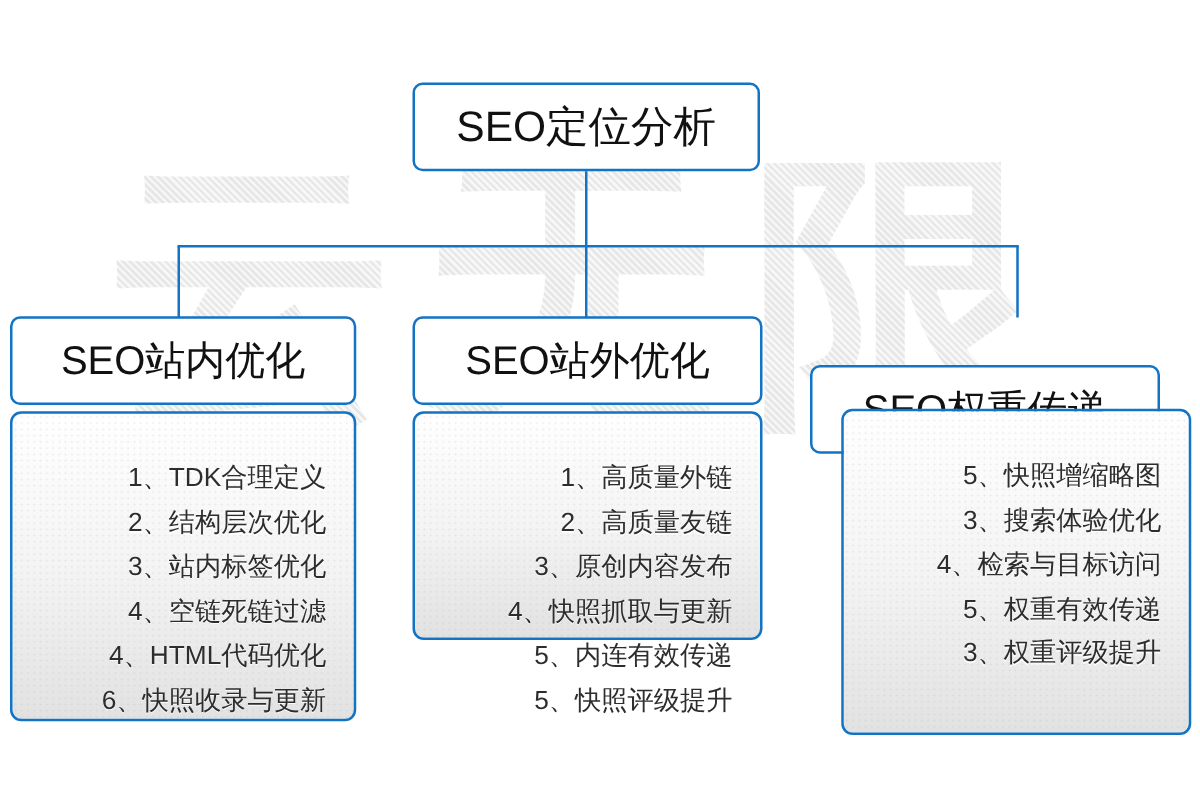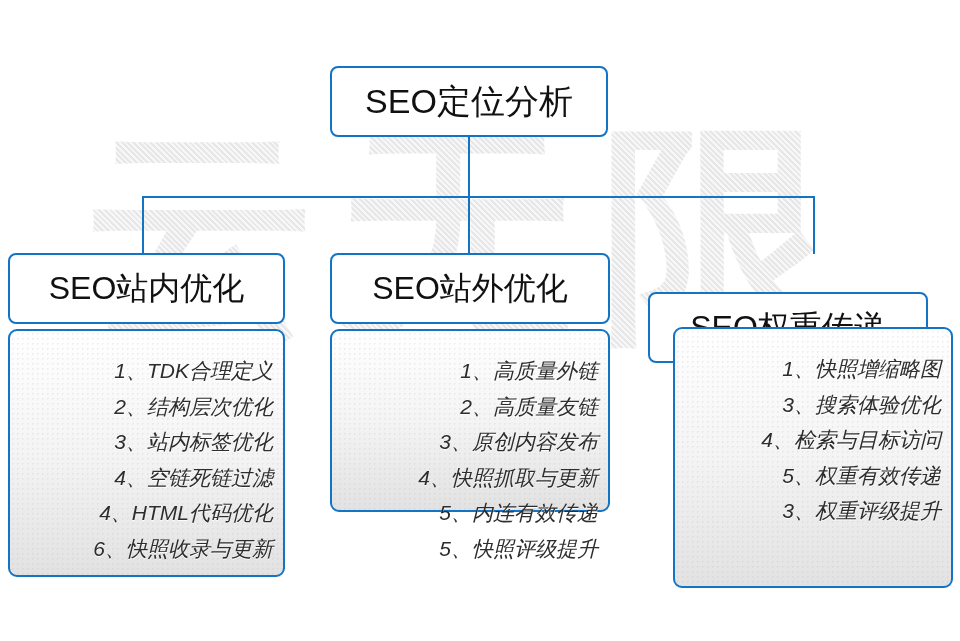--- a/index.html
+++ b/index.html
@@ -47,21 +47,21 @@
     background-image:
       radial-gradient(rgba(170,170,170,0.16) 1px, transparent 1px),
       linear-gradient(180deg,#ffffff 0%,#f4f4f4 50%,#e2e2e2 100%);
     background-size:5px 5px,100% 100%;
   }
   .list-1{left:8px;top:329px;width:277px;height:248px;}
   .list-2{left:330px;top:329px;width:280px;height:183px;}
   .list-3{left:673px;top:327px;width:280px;height:261px;}
 
   .list-box ul{
-    margin:4px;padding:18px 6px 0 30px;list-style:none;font-style:italic;
+    margin:16px;padding:18px 6px 0 30px;list-style:none;
   }
   .list-box li{
     font-size:21px;line-height:35.6px;color:#2d2d2d;
     white-space:nowrap;
     text-shadow:0 1px 0 rgba(255,255,255,0.9);
   }
 </style>
 </head>
 <body>
 
@@ -106,21 +106,21 @@
       <li>2、高质量友链</li>
       <li>3、原创内容发布</li>
       <li>4、快照抓取与更新</li>
       <li>5、内连有效传递</li>
       <li>5、快照评级提升</li>
     </ul>
   </div>
 
   <div class="list-box list-3">
     <ul>
-      <li>1、快照增缩略图</li>
+      <li>5、快照增缩略图</li>
       <li>3、搜索体验优化</li>
       <li>4、检索与目标访问</li>
       <li>5、权重有效传递</li>
       <li>3、权重评级提升</li>
     </ul>
   </div>
 
 </div>
 
 </body></html>

